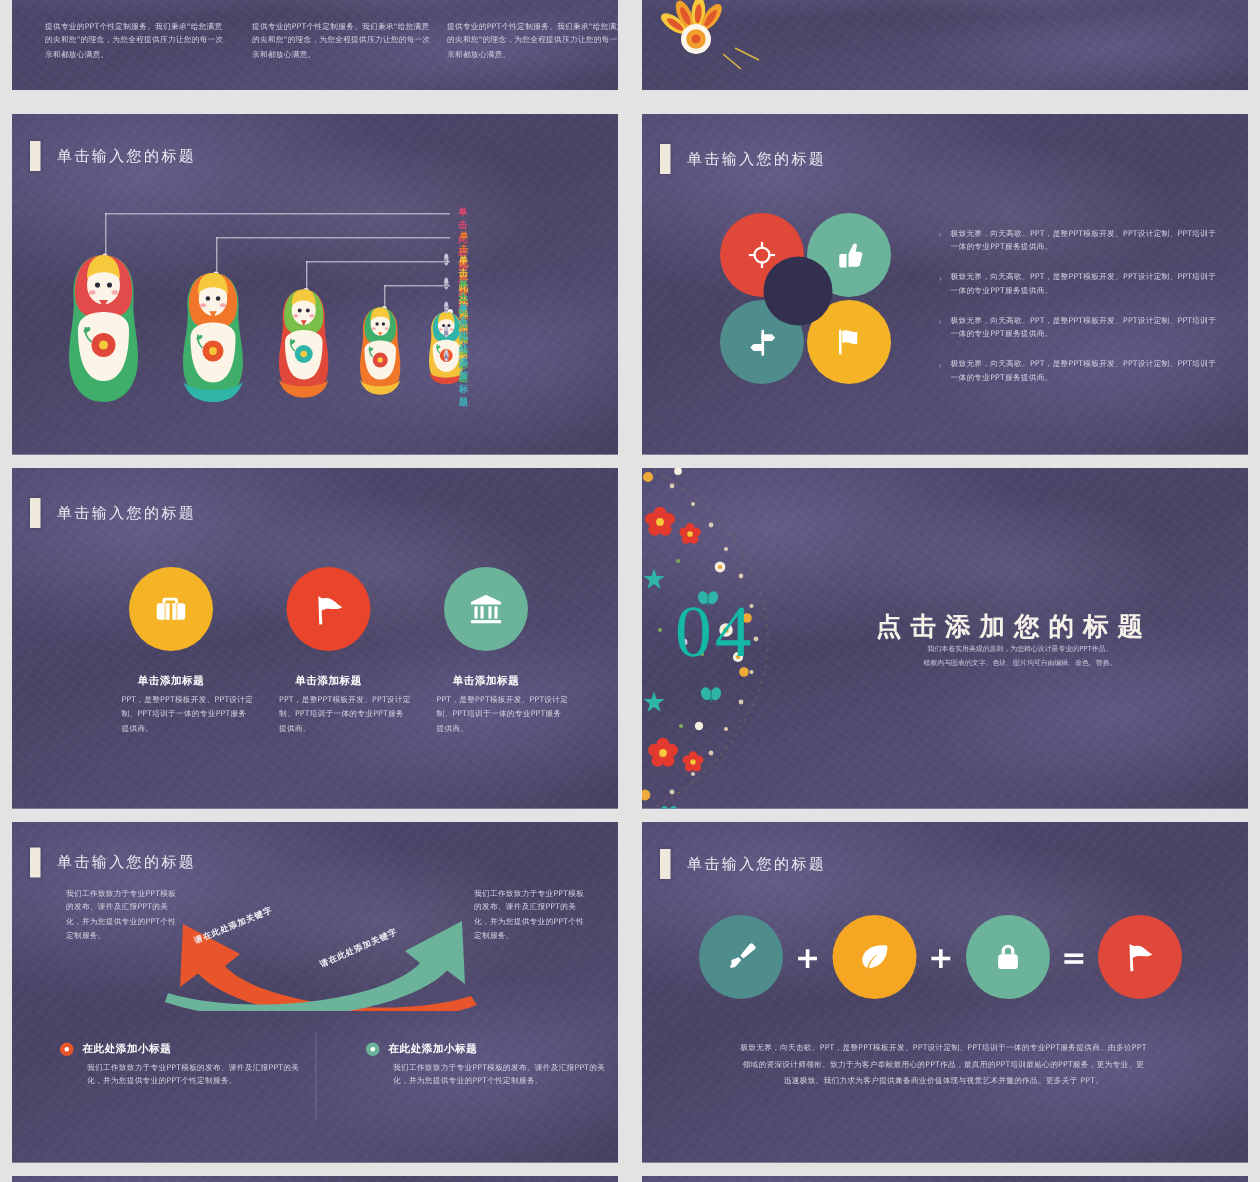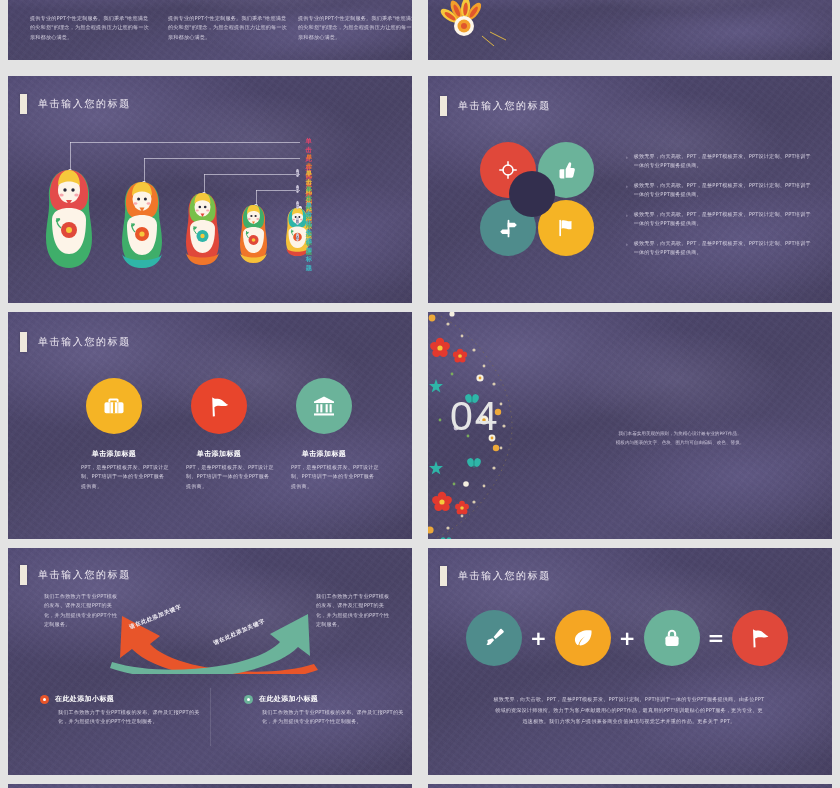--- a/index.html
+++ b/index.html
@@ -81,22 +81,22 @@
   .chev { color:#b9b3cc; font-size:5px; line-height:1.3; padding-top:2px; }
 
   
   #s5 { top: 312px; left: 8px; width: 404px; height: 227px; }
   .big-circ { position:absolute; width:56px; height:56px; border-radius:50%;
               display:flex; align-items:center; justify-content:center; }
   .tri-col { position:absolute; width:110px; text-align:center; }
 
   
   #s6 { top: 312px; left: 428px; width: 404px; height: 227px; }
-  .big-num { position:absolute; color:#e5e5e5; font-size:41px; font-weight:300;
-             letter-spacing:2px; font-family:Liberation Sans, sans-serif; line-height:1; }
+  .big-num { position:absolute; color:#14b8a6; font-size:49px; font-weight:300;
+             letter-spacing:2px; font-family:Liberation Serif, serif; line-height:1; }
   .sec-title { position:absolute; color:#f5f2ea; font-size:17px; font-weight:bold;
                letter-spacing:6px; font-family:"DejaVu Sans", sans-serif; white-space:nowrap; }
   .sec-sub { position:absolute; color:#cfc9dd; font-size:4.6px; line-height:1.9; text-align:center;
              font-family:"DejaVu Sans", sans-serif; }
   .floral { position:absolute; }
 
   
   #s7 { top: 548px; left: 8px; width: 404px; height: 227px; }
   .arrow-txt { position:absolute; color:#f2eff6; font-size:5.6px; font-weight:bold;
                letter-spacing:.6px; font-family:"DejaVu Sans",sans-serif; white-space:nowrap; }
@@ -624,20 +624,21 @@
           <g fill="#7fb65a" opacity=".9">
             <circle cx="30" cy="66" r="1.4"></circle>
                 <circle cx="46" cy="128" r="1.4"></circle>
             <circle cx="32" cy="176" r="1.4"></circle>
                 <circle cx="18" cy="112" r="1.4"></circle>
           </g>
         </svg>
       </div>
 
       <div class="big-num" style="left:22px; top:84px;">04</div>
+      <div class="sec-title" style="left:156px; top:94px;">点击添加您的标题</div>
       <div class="sec-sub" style="left:152px; top:118px; width:200px;">我们本着实用美观的原则，为您精心设计最专业的PPT作品。</div>
       <div class="sec-sub" style="left:152px; top:127px; width:200px;">模板内与图表的文字、色块、图片均可自由编辑、改色、替换。</div>
     </div>
   </div>
 
   <div class="slide" id="s7">
     <div class="bg"></div>
     <div class="grain"></div>
     <div class="inner">
       <div class="title-wrap" style="left:12px; top:17px;">

